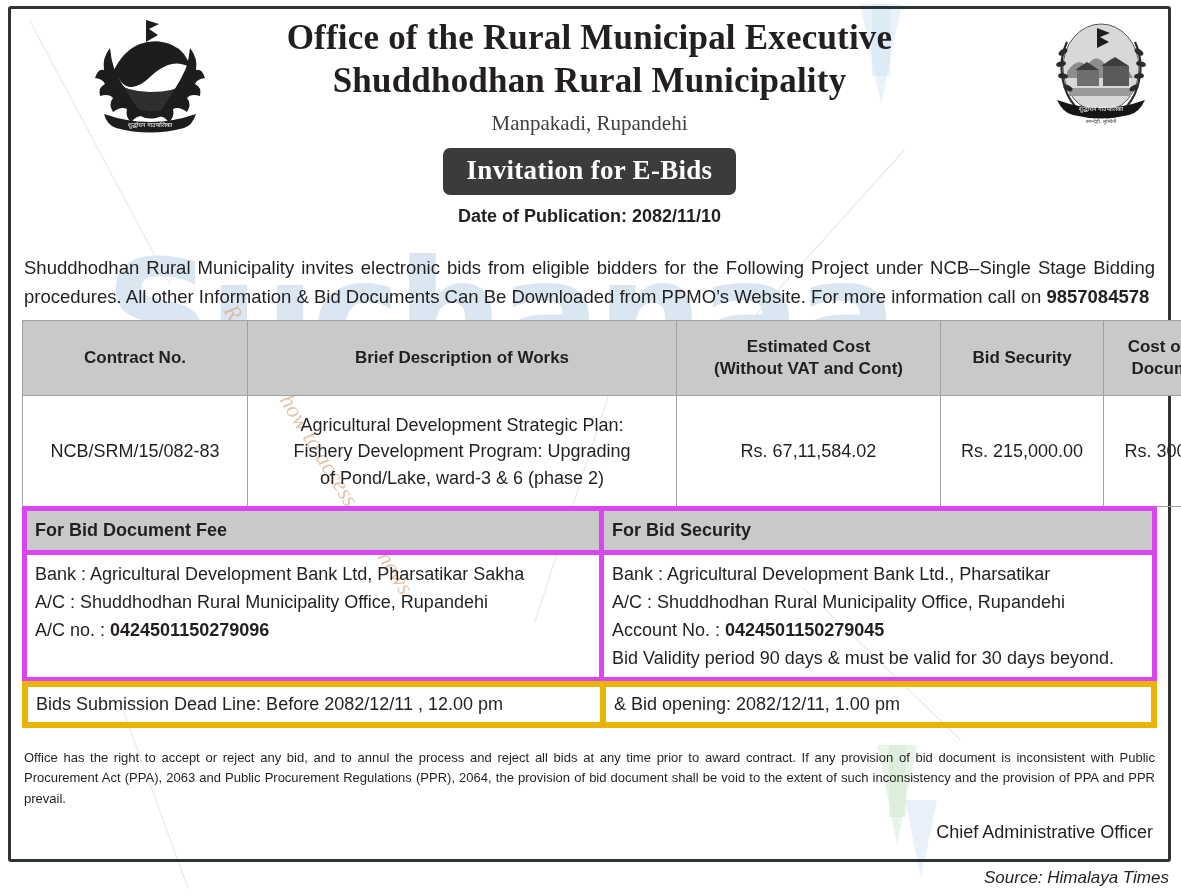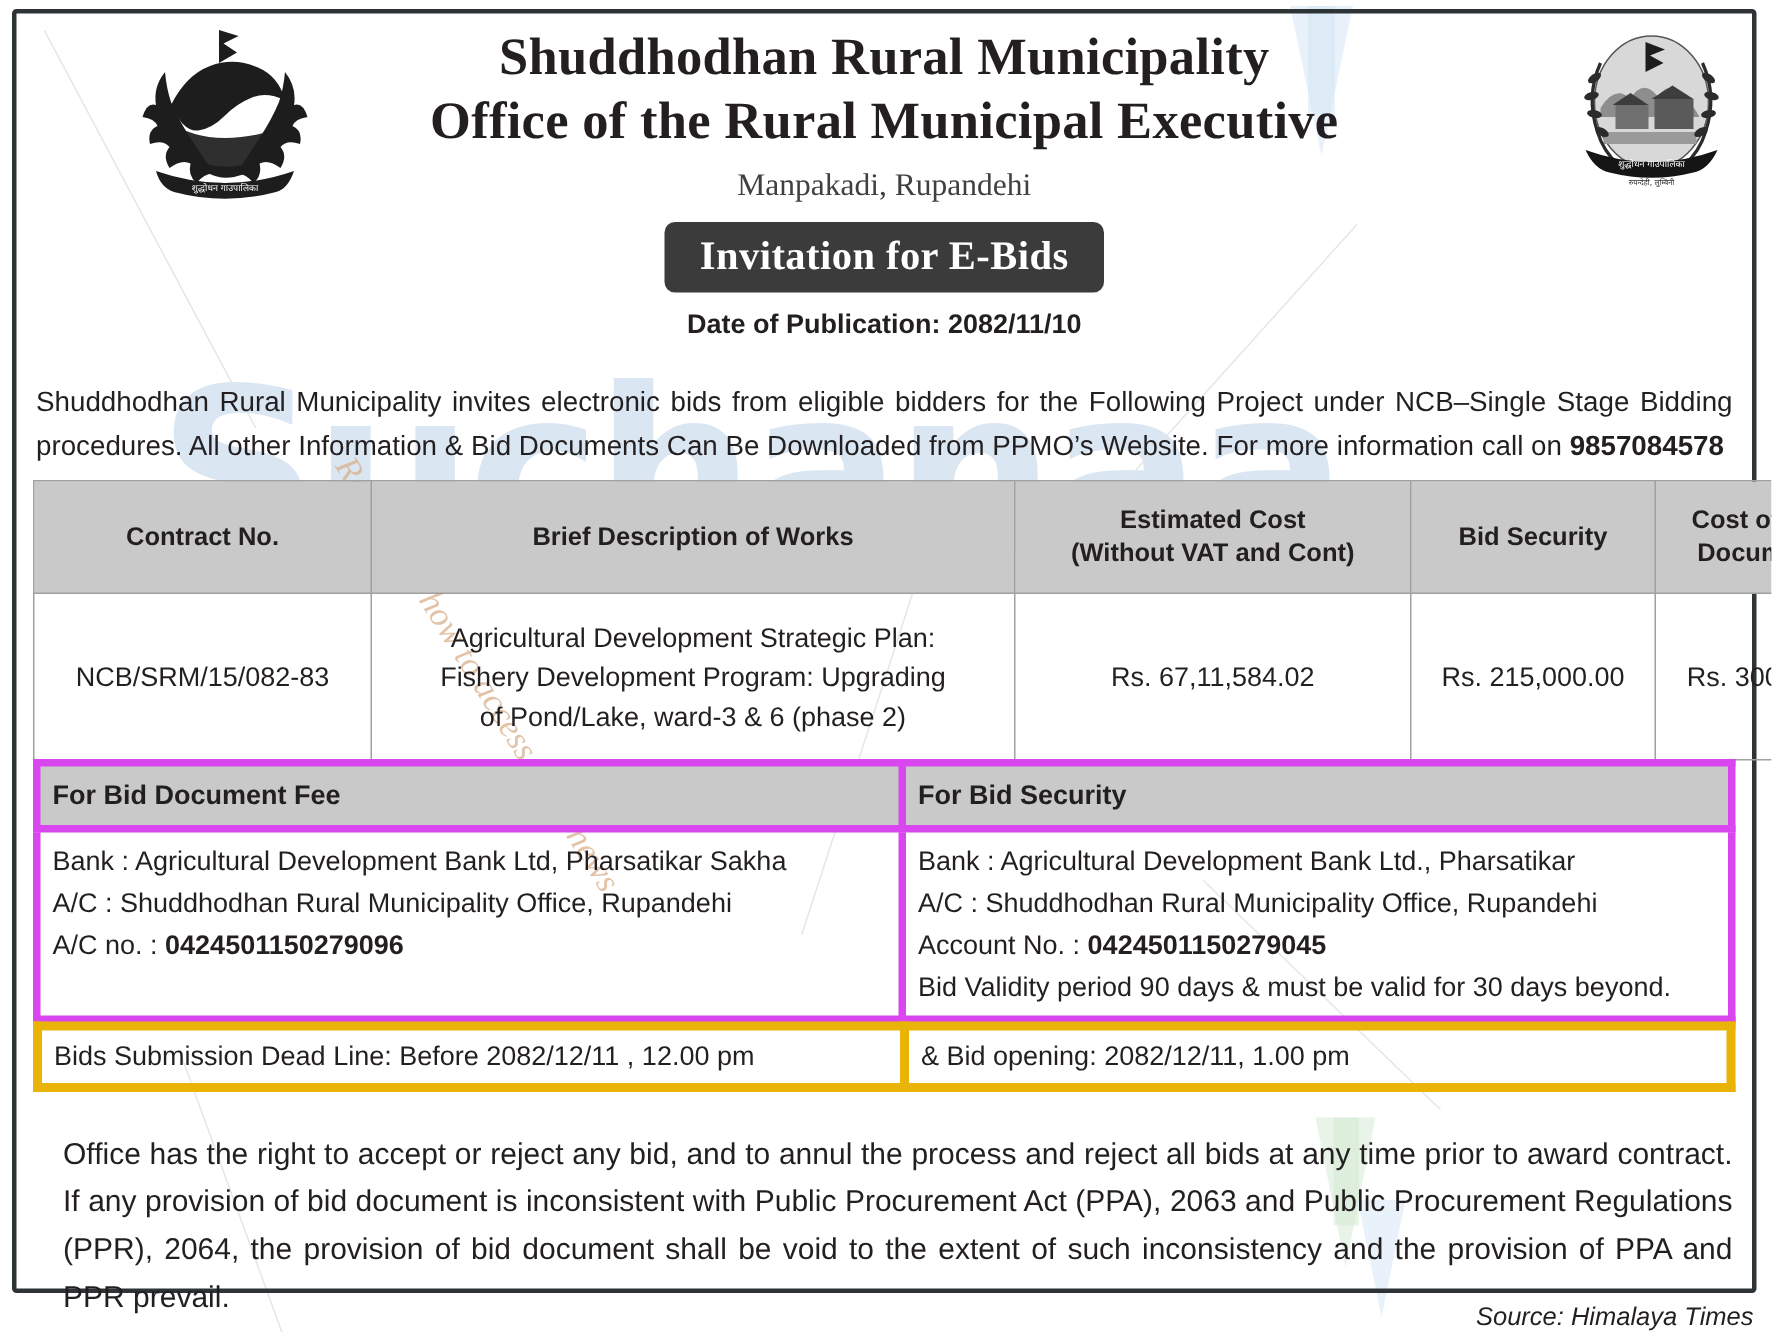--- a/index.html
+++ b/index.html
@@ -259,26 +259,25 @@
     padding: 7px 8px;
     color: #231f20;
     font-family: "Liberation Sans", sans-serif;
     font-size: 18px;
   }
   .dl-left { width: 556px; }
 
   
   .footnote {
     font-family: "Liberation Sans", sans-serif;
-    font-size: 20px;
+    font-size: 13px;
     line-height: 1.58;
     color: #231f20;
     text-align: justify;
     padding: 7px 2px 0 2px;
-    margin-left: 18px;
   }
   .signoff {
     text-align: right;
     font-family: "Liberation Sans", sans-serif;
     font-weight: normal;
     font-size: 18px;
     color: #231f20;
     padding-right: 4px;
     margin-top: 2px;
   }
@@ -374,22 +373,22 @@
             <ellipse cx="87" cy="70" rx="5" ry="2.6" transform="rotate(-30 87 70)"></ellipse>
           </g>
 
           <path d="M10 82 q44 16 88 0 q-6 13 -16 15 q-28 7 -56 0 q-10 -2 -16 -15 z" fill="#151515"></path>
           <text x="54" y="93" fill="#ffffff" font-size="6" font-family="'DejaVu Sans',sans-serif" text-anchor="middle">शुद्धोधन गाउंपालिका</text>
           <text x="54" y="105" fill="#2b2b2b" font-size="5" font-family="'DejaVu Sans',sans-serif" text-anchor="middle">रुपन्देही, लुम्बिनी</text>
         </svg>
       </div>
 
       <div class="title-block">
+        <div class="org-title">Office of the Rural Municipal Executive</div>
         <div class="org-title">Shuddhodhan Rural Municipality</div>
-        <div class="org-title">Office of the Rural Municipal Executive</div>
         <div class="org-sub">Manpakadi, Rupandehi</div>
         <div class="badge-wrap">
           <span class="badge">Invitation for E-Bids</span>
         </div>
         <div class="pubdate">Date of Publication: 2082/11/10</div>
       </div>
     </div>
 
     <p class="intro"><span>Shuddhodhan Rural Municipality invites electronic bids from eligible bidders for the Following Project under NCB–Single Stage Bidding procedures. All other Information &amp; Bid Documents Can Be Downloaded from PPMO’s Website. For more information call on </span><b>9857084578</b></p>
 

